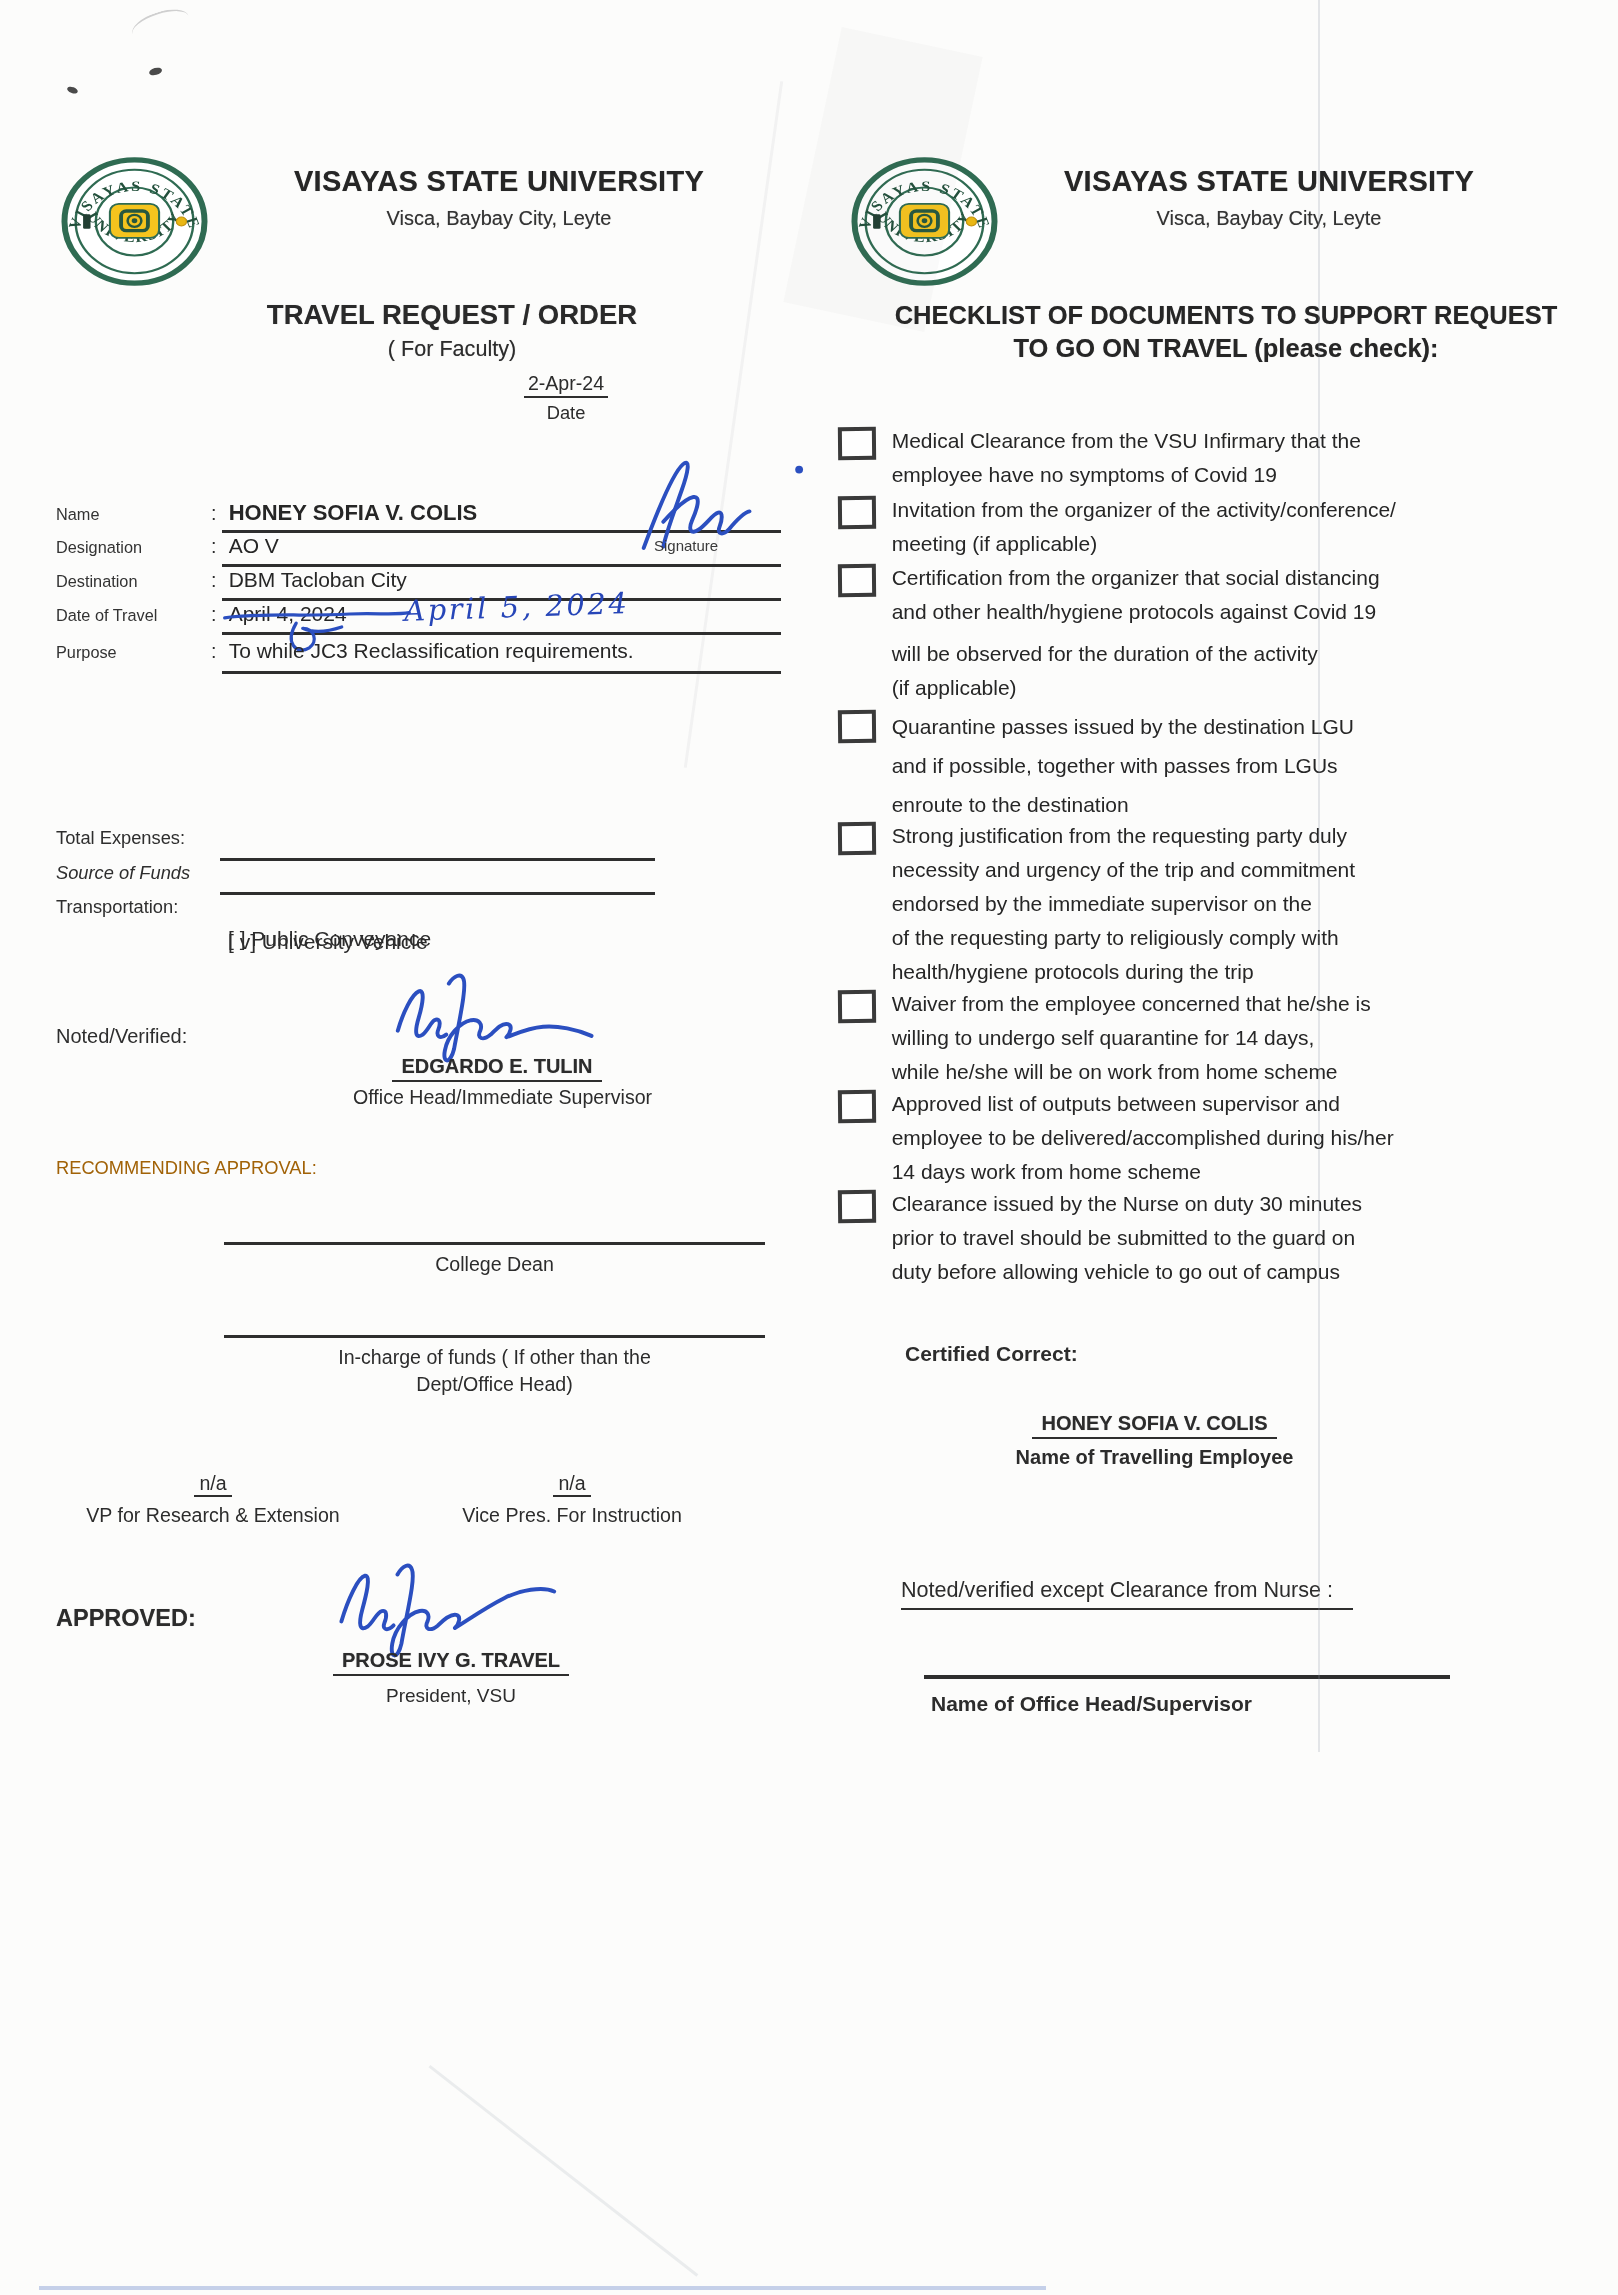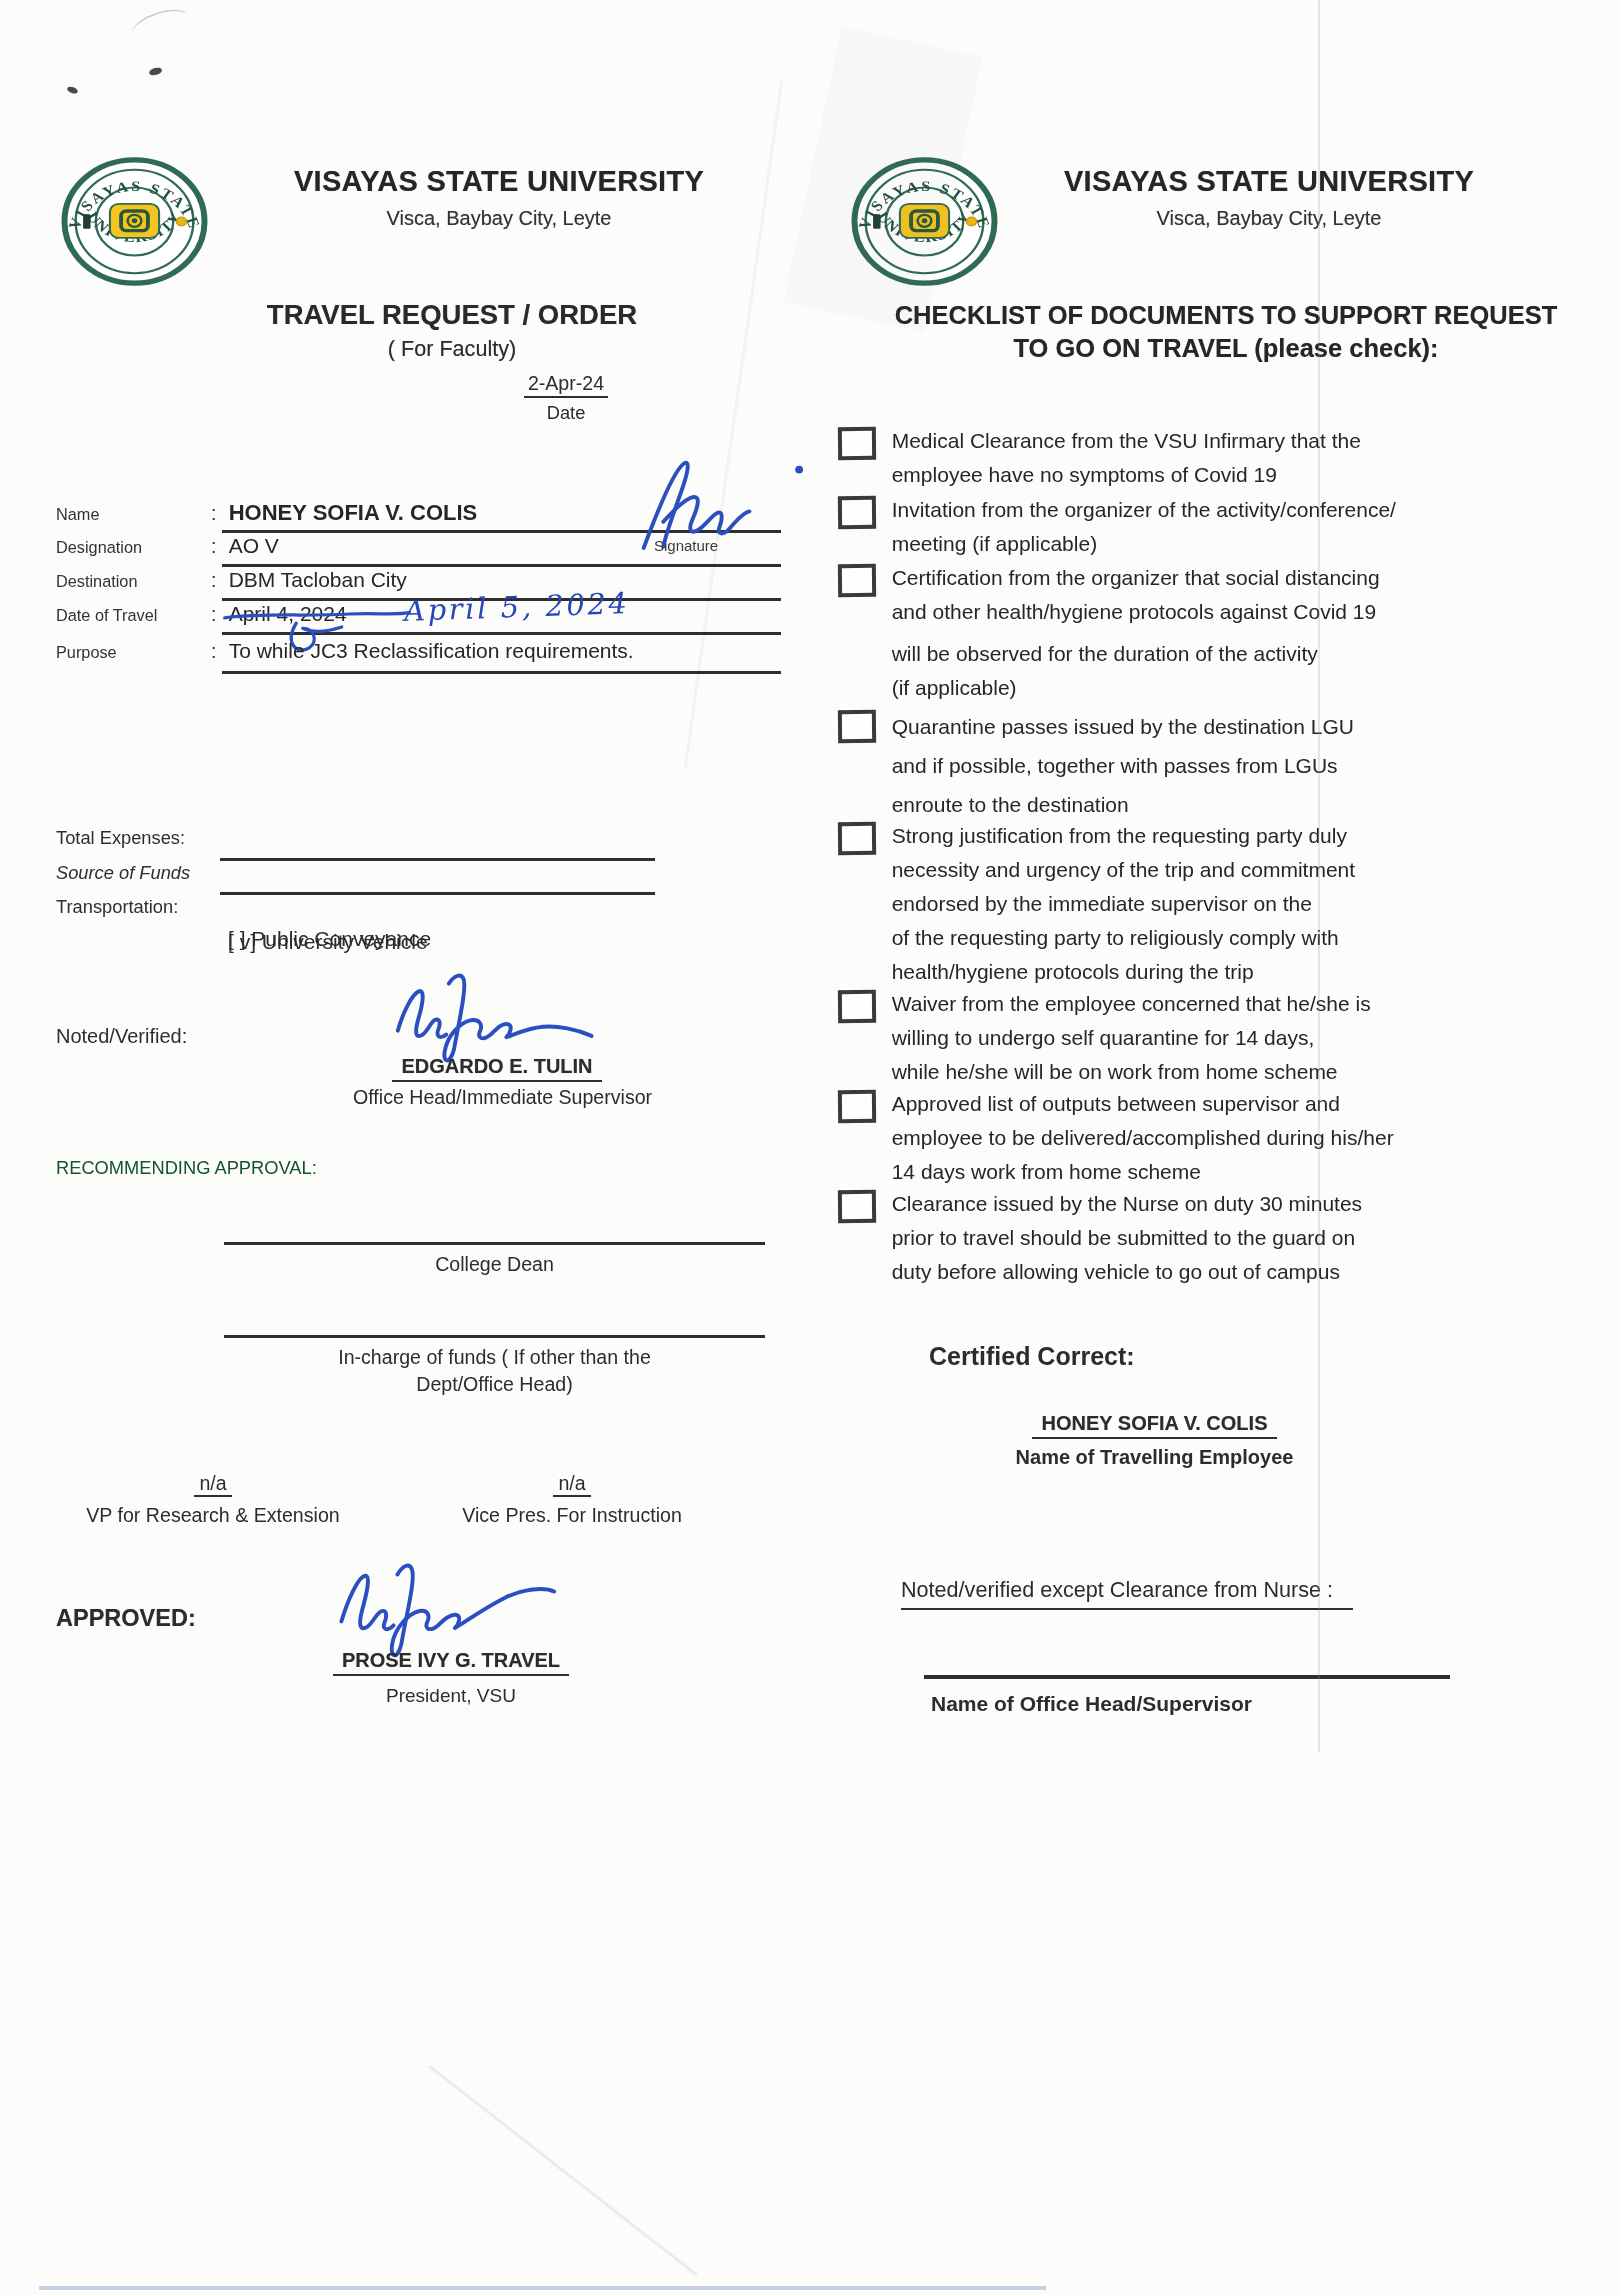--- a/index.html
+++ b/index.html
@@ -26,21 +26,21 @@
   
   .frow { position:absolute; left:56px; white-space:nowrap; }
   .flabel { display:inline-block; width:155px; font-size:16.3px; color:#333; vertical-align:baseline; }
   .fcolon { display:inline-block; width:17.7px; font-size:19.6px; }
   .fvalue { font-size:21px; color:#262626; }
   .fvalue.big { font-size:22px; font-weight:bold; }
   .uline { position:absolute; height:2.6px; background:#2e2e2e; }
 
   .small-lab { font-size:15px; color:#3a3a3a; }
   .sec-lab   { font-size:19px; color:#2e2e2e; }
-  .caps-lab  { font-size:18.3px; color:#14532d; }
+  .caps-lab  { font-size:18.3px; color:#a16207; }
   .sig-name-txt { font-size:20px; font-weight:bold; border-bottom:2.6px solid #2e2e2e; padding:0 9.2px 2.6px; }
   .sig-title-txt { font-size:19.6px; }
   .approved-lab { font-size:23.5px; font-weight:bold; }
   .na { font-size:19.6px; border-bottom:2px solid #2e2e2e; padding:0 5.2px 1.3px; }
 
   
   .check-item { position:absolute; left:838px; display:flex; align-items:flex-start; }
   .checkbox {
     flex:none; width:38px; height:33px; margin-top:3.3px;
     border:4.6px solid #3a3a3a; background:#fefefe;
@@ -268,21 +268,21 @@
     <div class="check-item" style="top: 1187px;">
       <span class="checkbox"></span>
       <div class="check-lines">
         <div class="check-line">Clearance issued by the Nurse on duty 30 minutes</div>
         <div class="check-line">prior to travel should be submitted to the guard on</div>
         <div class="check-line">duty before allowing vehicle to go out of campus</div>
       </div>
     </div>
   </div>
 
-<div class="abs b" style="left:929px; top:1342px; font-size:25px;">Certified Correct:</div>
+<div class="abs b" style="left:905px; top:1342px; font-size:21px;">Certified Correct:</div>
 <div class="abs center" style="left:968px; top:1412px; width:373px;">
   <span class="sig-name-txt scan">HONEY SOFIA V. COLIS</span>
   <div class="b" style="font-size:20px; margin-top:11px;">Name of Travelling Employee</div>
 </div>
 
 <div class="abs" style="left:901px; top:1577px; font-size:21.6px; border-bottom:2.6px solid #2e2e2e; padding:0 19.6px 5.2px 0;">Noted/verified except Clearance from Nurse :</div>
 
 <div class="uline" style="left:924px; top:1675px; width:526px; height:3.9px;"></div>
 <div class="abs b" style="left:931px; top:1692px; font-size:21px;">Name of Office Head/Supervisor</div>
 

